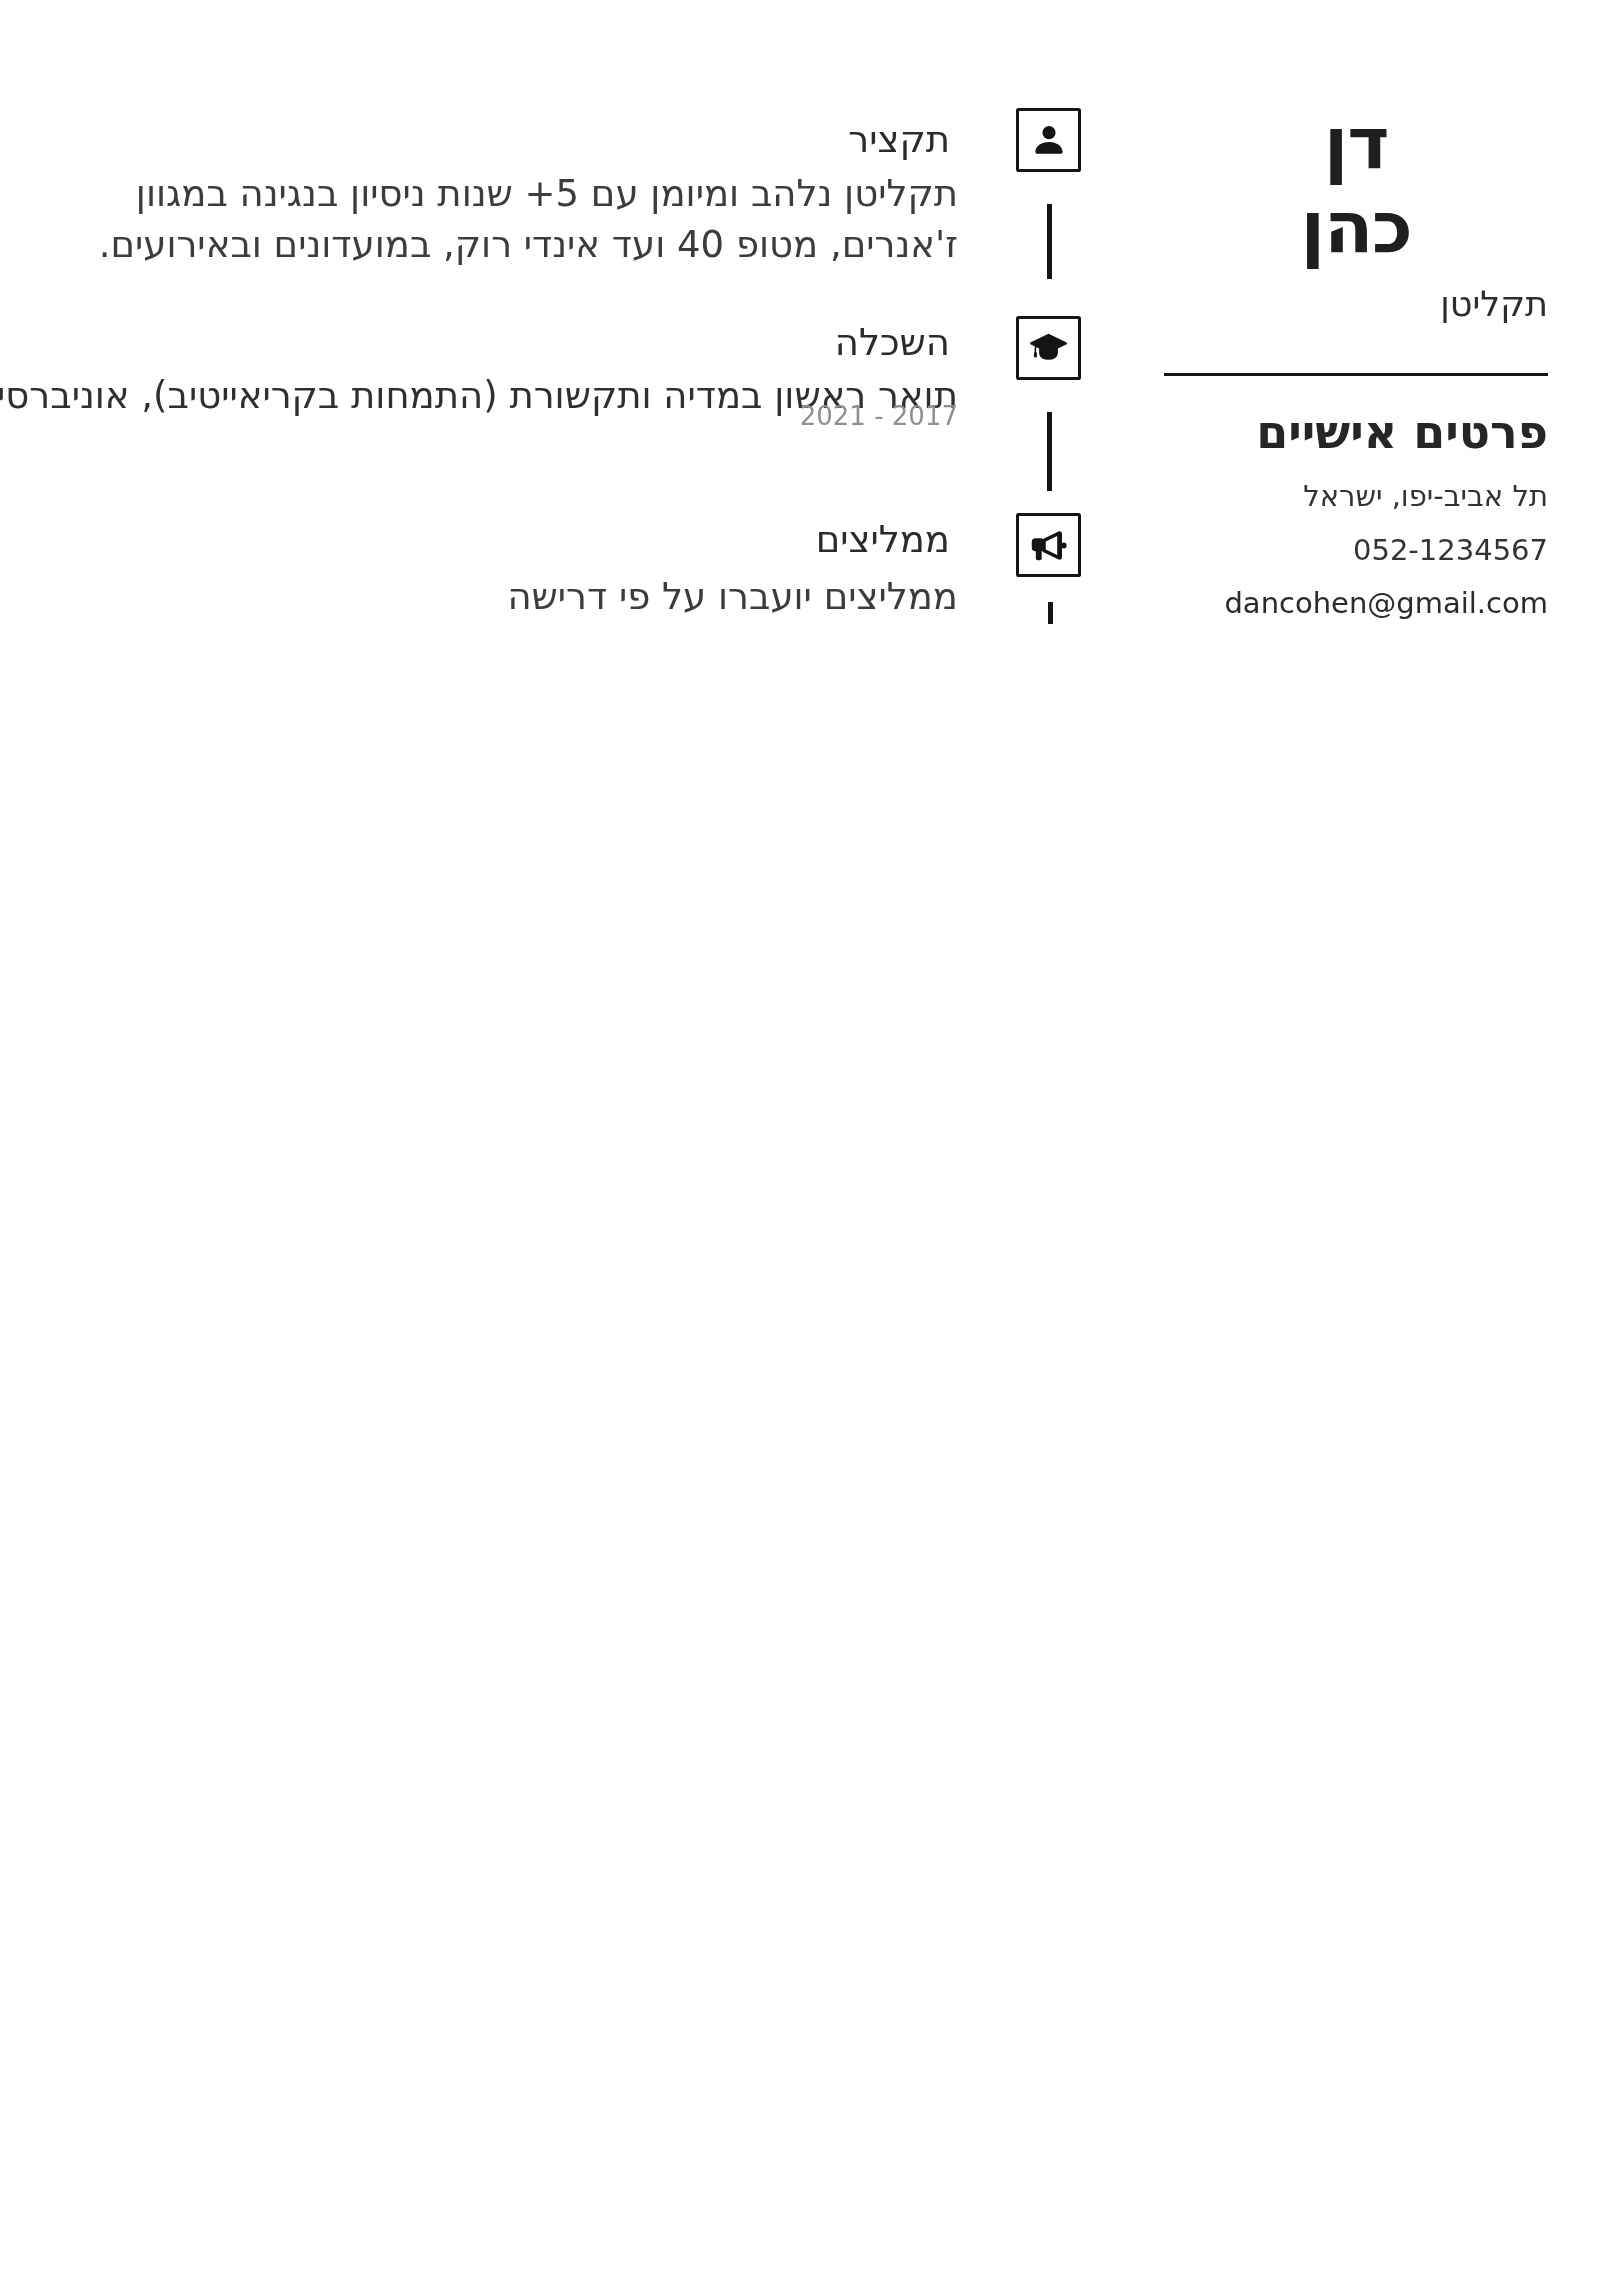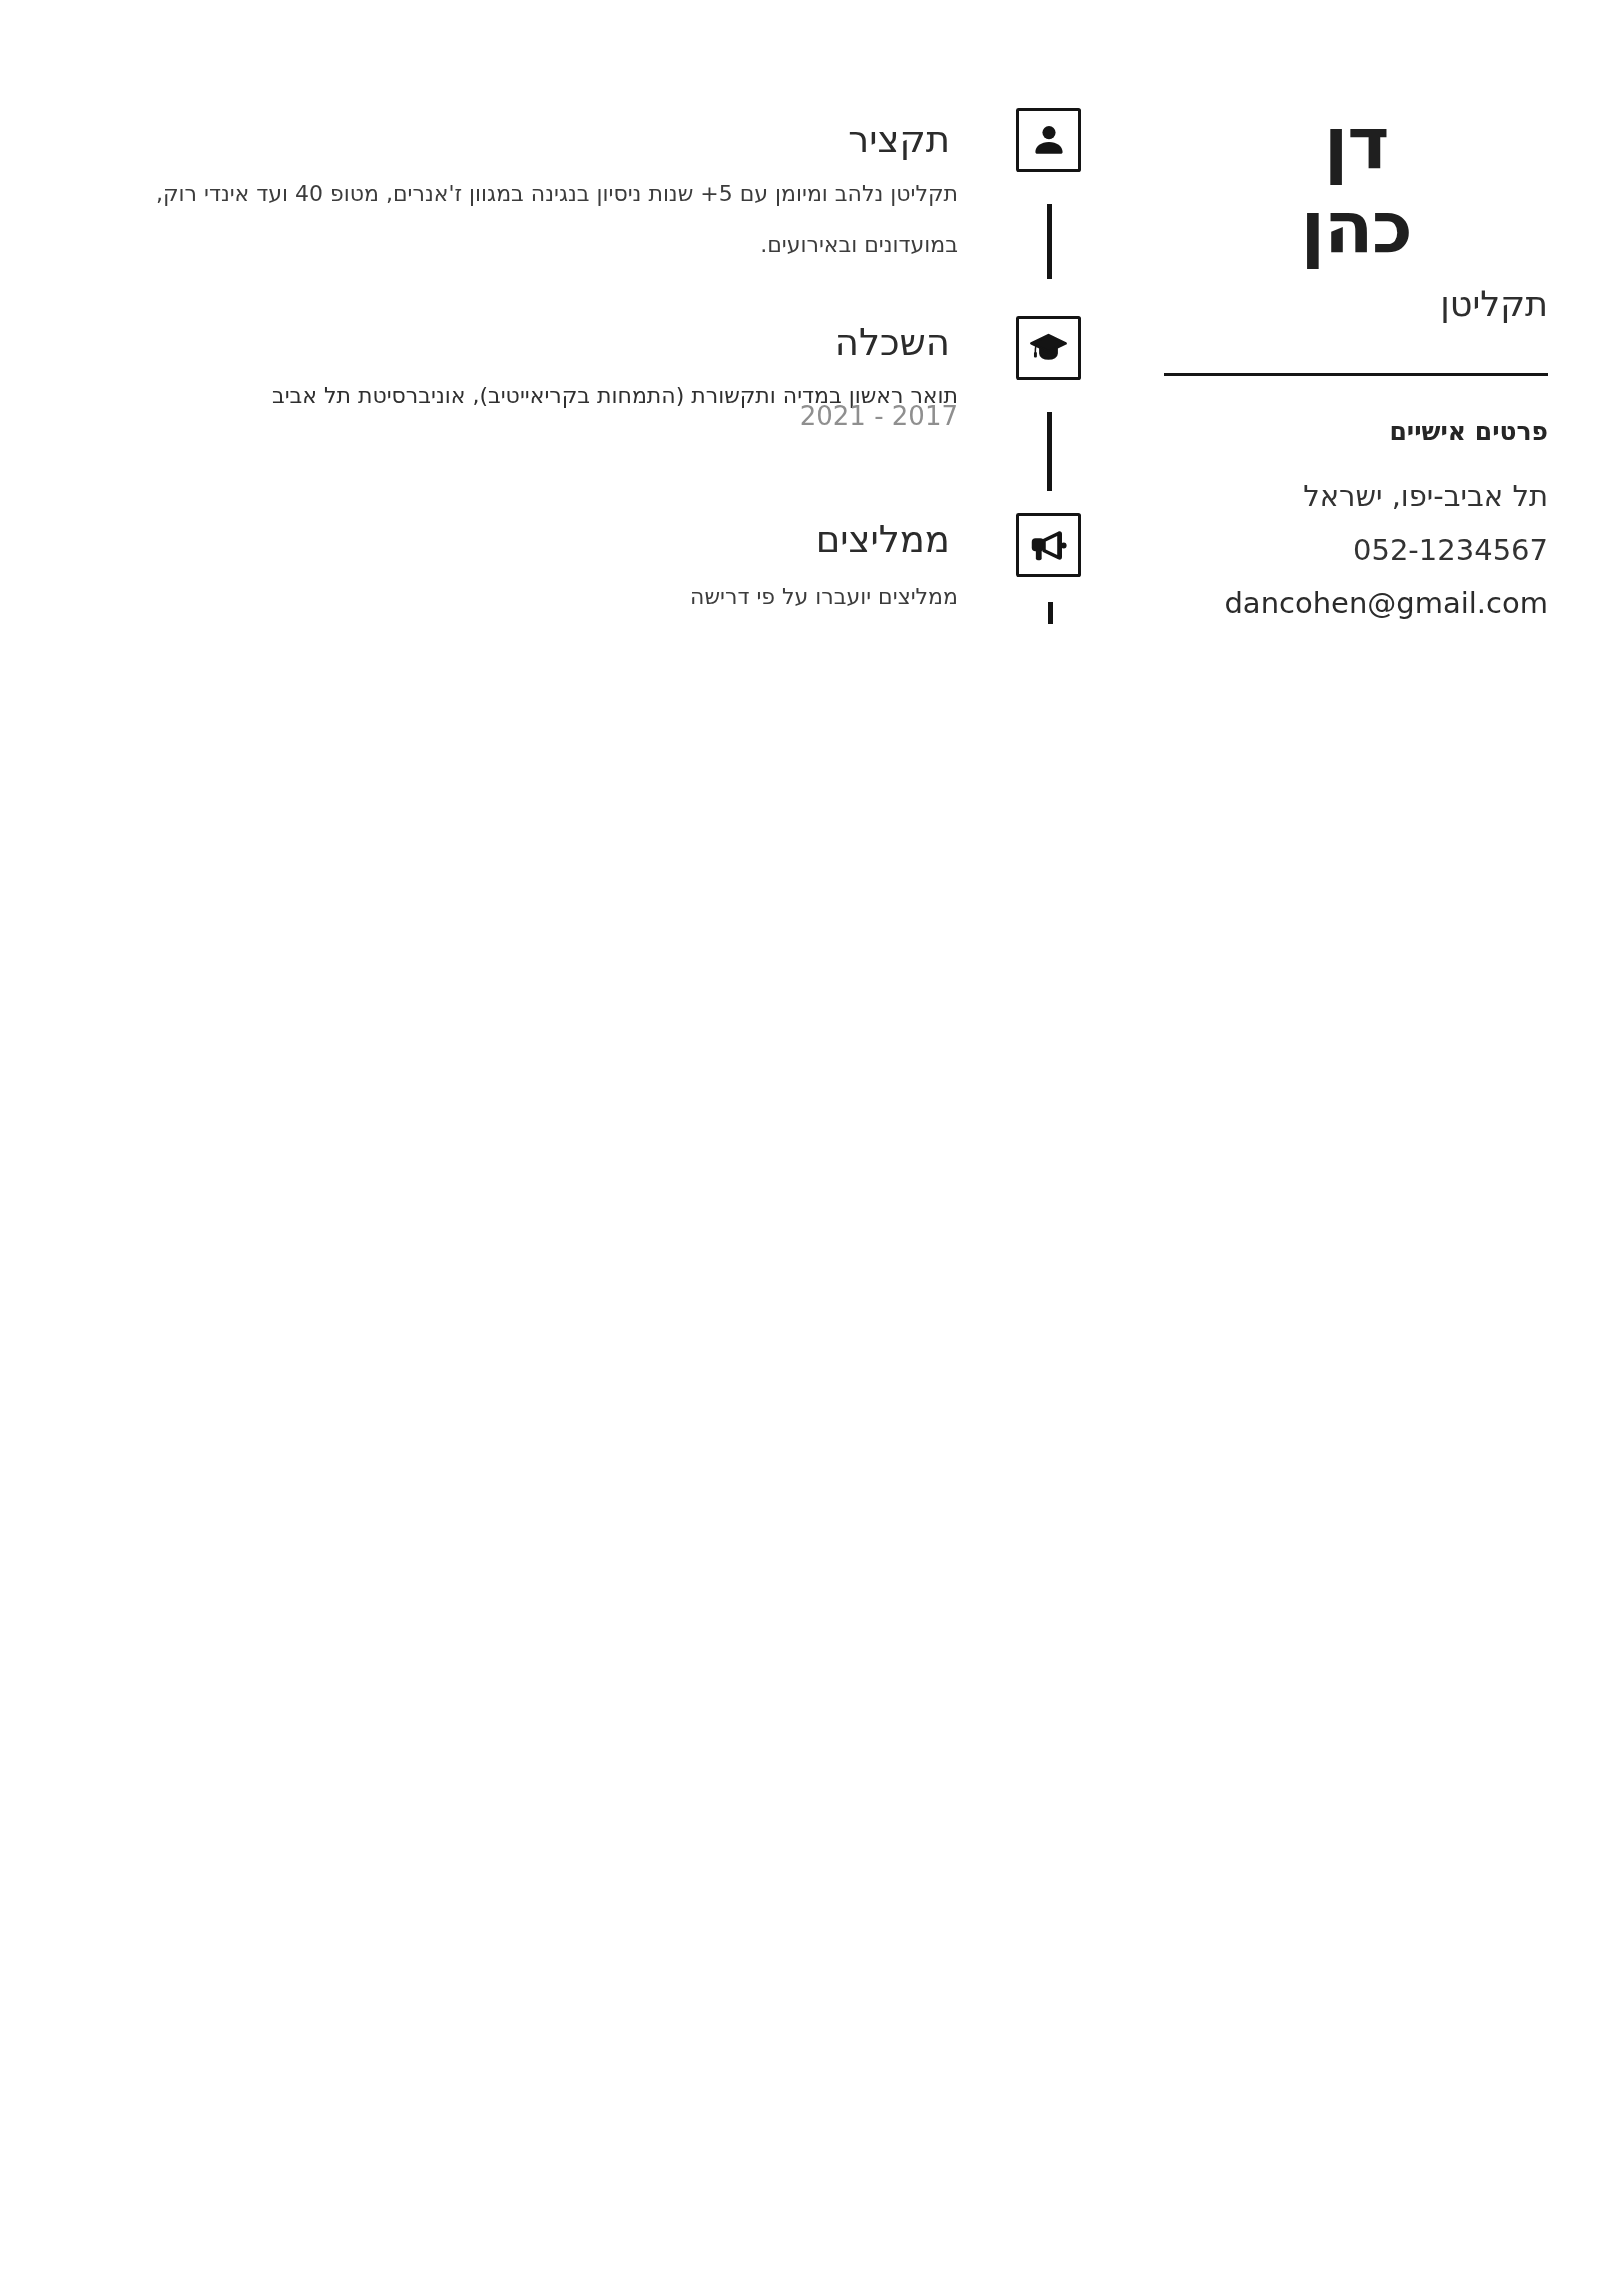--- a/index.html
+++ b/index.html
@@ -51,21 +51,21 @@
     right: 0;
     width: 100%;
     height: 3.3px;
     background: #161616;
   }
   .sidebar-title {
     position: absolute;
     top: 411px;
     right: 0;
     width: 100%;
-    font-size: 25px;
+    font-size: 46px;
     line-height: 42px;
     font-weight: 700;
     color: #262626;
   }
   .contact-item {
     position: absolute;
     right: 0;
     width: 100%;
     font-size: 29px;
     line-height: 37px;
@@ -97,21 +97,21 @@
     line-height: 44px;
     color: #2b2b2b;
   }
   .title-summary { top: 118px; }
   .title-education { top: 321px; }
   .title-references { top: 518px; }
   .body-text {
     position: absolute;
     right: 0;
     width: 100%;
-    font-size: 22px;
+    font-size: 37px;
     color: #3c3c3c;
   }
   .summary-text { top: 168px; line-height: 51px; }
   .degree-text {
     top: 375px;
     line-height: 41px;
     font-weight: 400;
     color: #2f2f2f;
     white-space: nowrap;
   }

